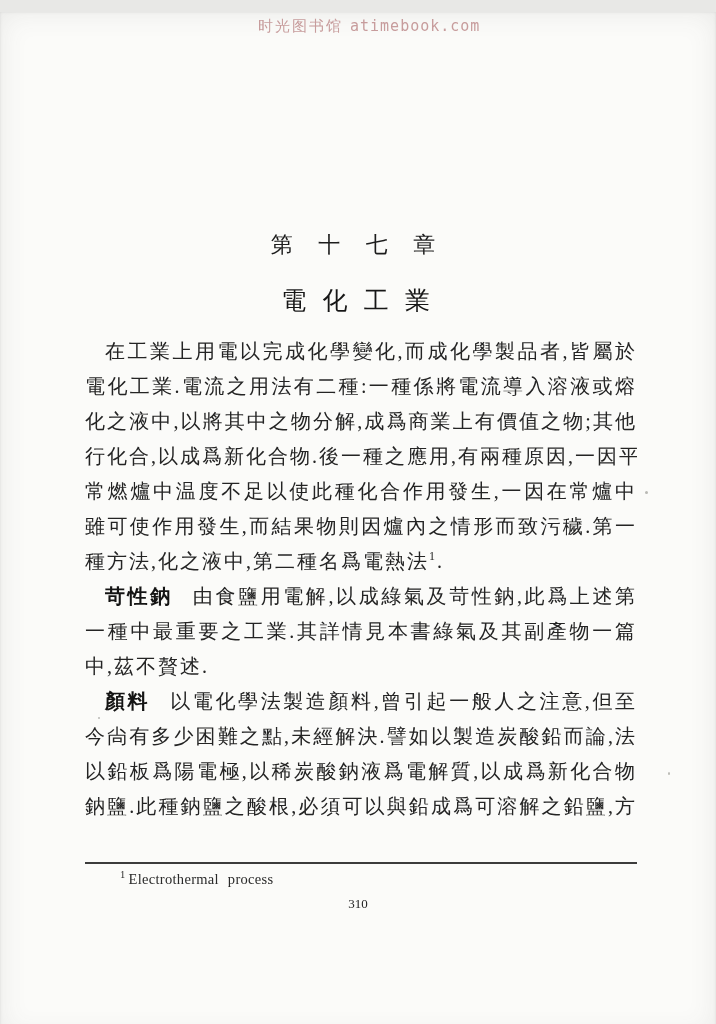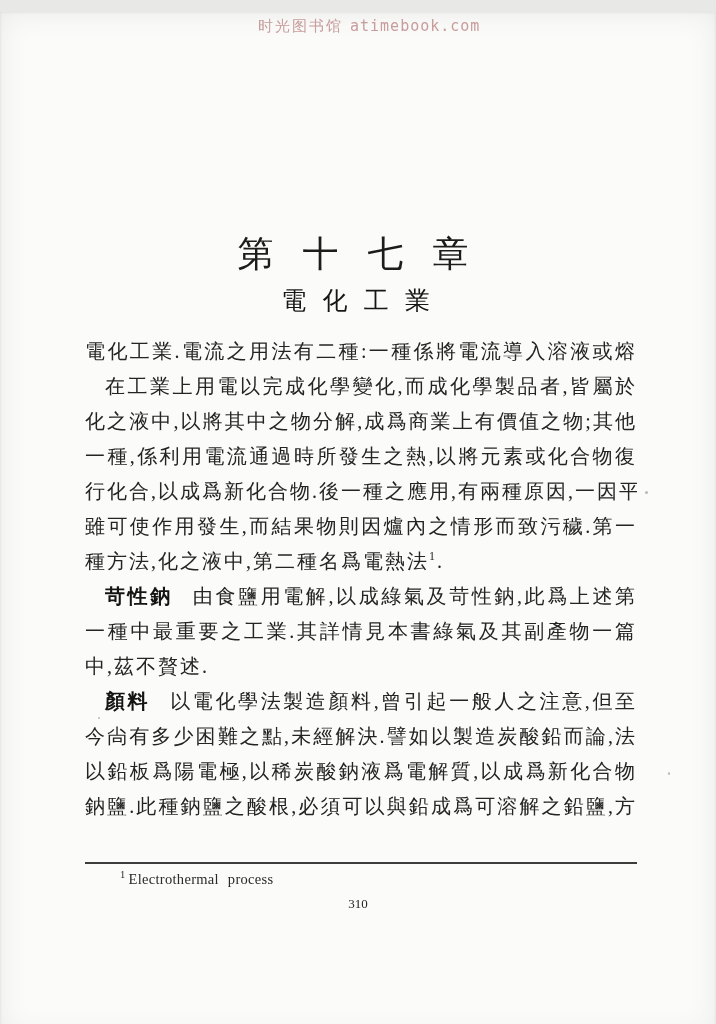--- a/index.html
+++ b/index.html
@@ -16,21 +16,21 @@
   .watermark {
     position:absolute; top:5px; left:258px;
     font-size:15px; color:#c79c9c;
     white-space:nowrap;
   }
   .wm-name { font-family:"Liberation Sans", sans-serif; letter-spacing:2px; }
   .wm-url  { font-family:"DejaVu Sans Mono", monospace; letter-spacing:1px; margin-left:7px; }
   .chapter-heading {
     position:absolute; top:218px; left:0; width:100%;
     margin:0; text-align:center;
-    font-size:36px; font-weight:normal; letter-spacing:10px;
+    font-size:22px; font-weight:normal; letter-spacing:10px;
     color:#1c1c1c;
   }
   .section-heading {
     position:absolute; top:272px; left:0; width:100%;
     margin:0; text-align:center;
     font-size:25px; font-weight:normal; letter-spacing:5px;
     color:#161616;
   }
   .body-text { position:absolute; left:85px; top:322px; width:552px; }
   .line {
@@ -71,25 +71,25 @@
 <div class="page">
 
   <div class="watermark">
     <span class="wm-name">时光图书馆</span><span class="wm-url">atimebook.com</span>
   </div>
 
   <h1 class="chapter-heading">第 十 七 章</h1>
   <h2 class="section-heading">電 化 工 業</h2>
 
   <div class="body-text">
+    <div class="line indent">在工業上用電以完成化學變化,而成化學製品者,皆屬於</div>
     <div class="line">電化工業.電流之用法有二種:一種係將電流導入溶液或熔</div>
-    <div class="line indent">在工業上用電以完成化學變化,而成化學製品者,皆屬於</div>
     <div class="line">化之液中,以將其中之物分解,成爲商業上有價值之物;其他</div>
-    <div class="line">一種,係利用電流通過時所發生之熱,以將元素或化合物復</div>
     <div class="line">行化合,以成爲新化合物.後一種之應用,有兩種原因,一因平</div>
+    <div class="line">常燃爐中温度不足以使此種化合作用發生,一因在常爐中</div>
     <div class="line">雖可使作用發生,而結果物則因爐內之情形而致污穢.第一</div>
     <div class="line end">
       <span>種方法,化之液中,第二種名爲電熱法</span><sup class="supnum">1</sup><span>.</span>
     </div>
     <div class="line indent">
       <b class="lead">苛性鈉</b><span>由食鹽用電解,以成綠氣及苛性鈉,此爲上述第</span>
     </div>
     <div class="line">一種中最重要之工業.其詳情見本書綠氣及其副產物一篇</div>
     <div class="line end">中,茲不贅述.</div>
     <div class="line indent">

